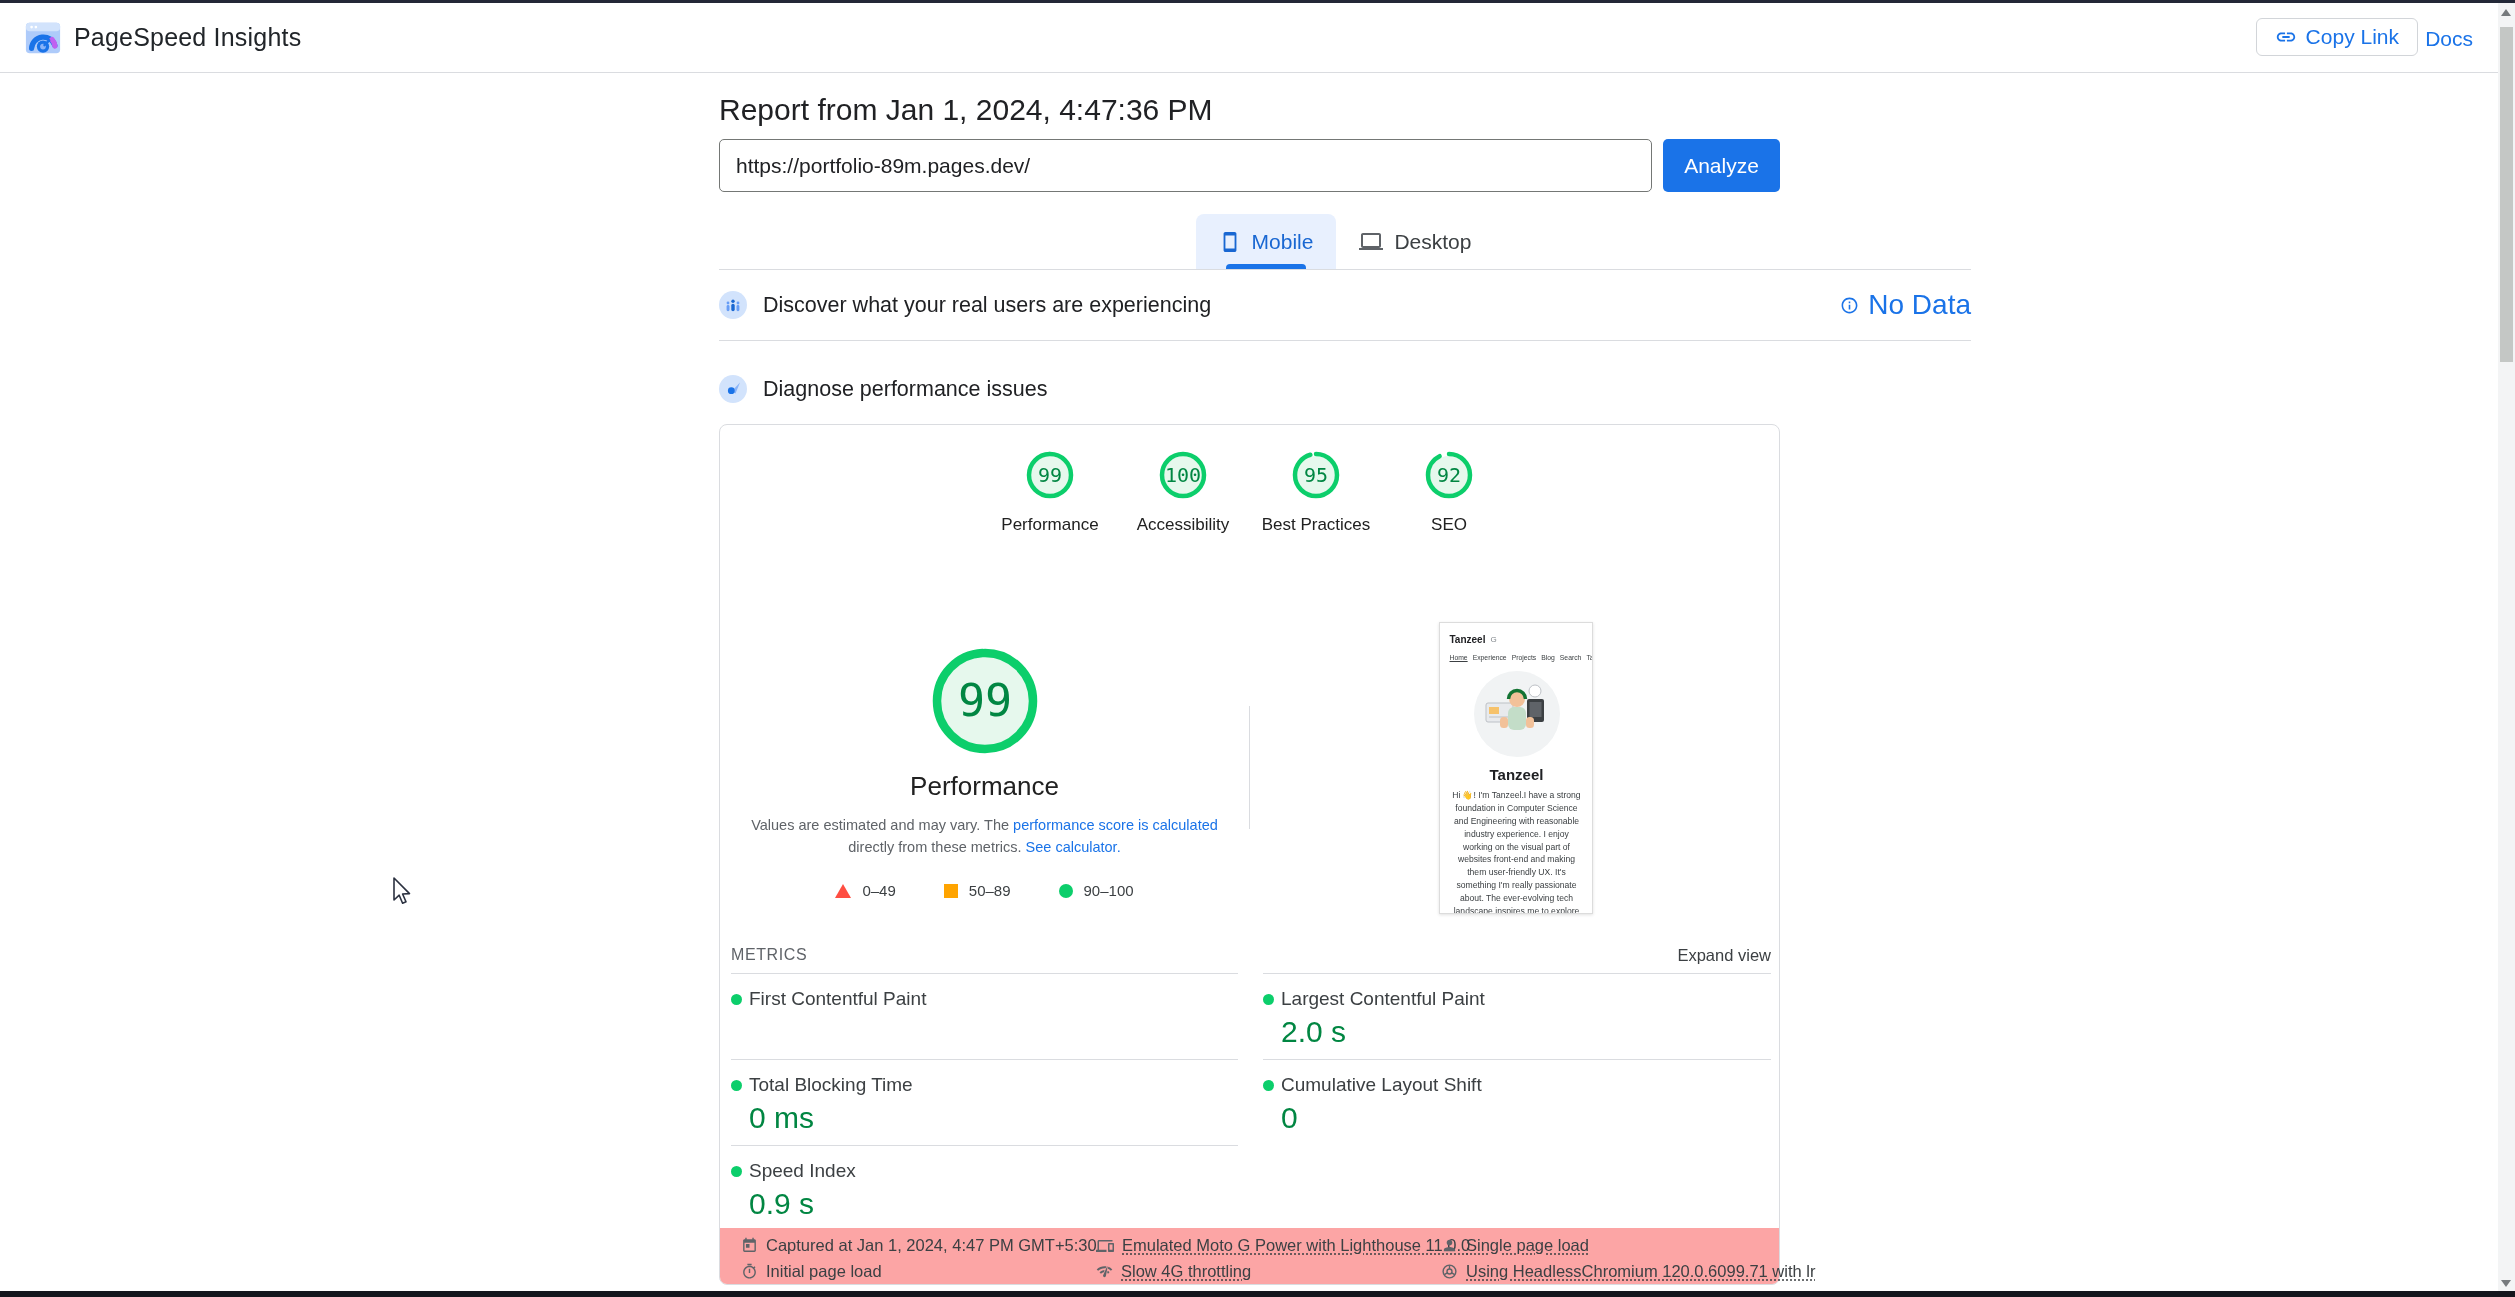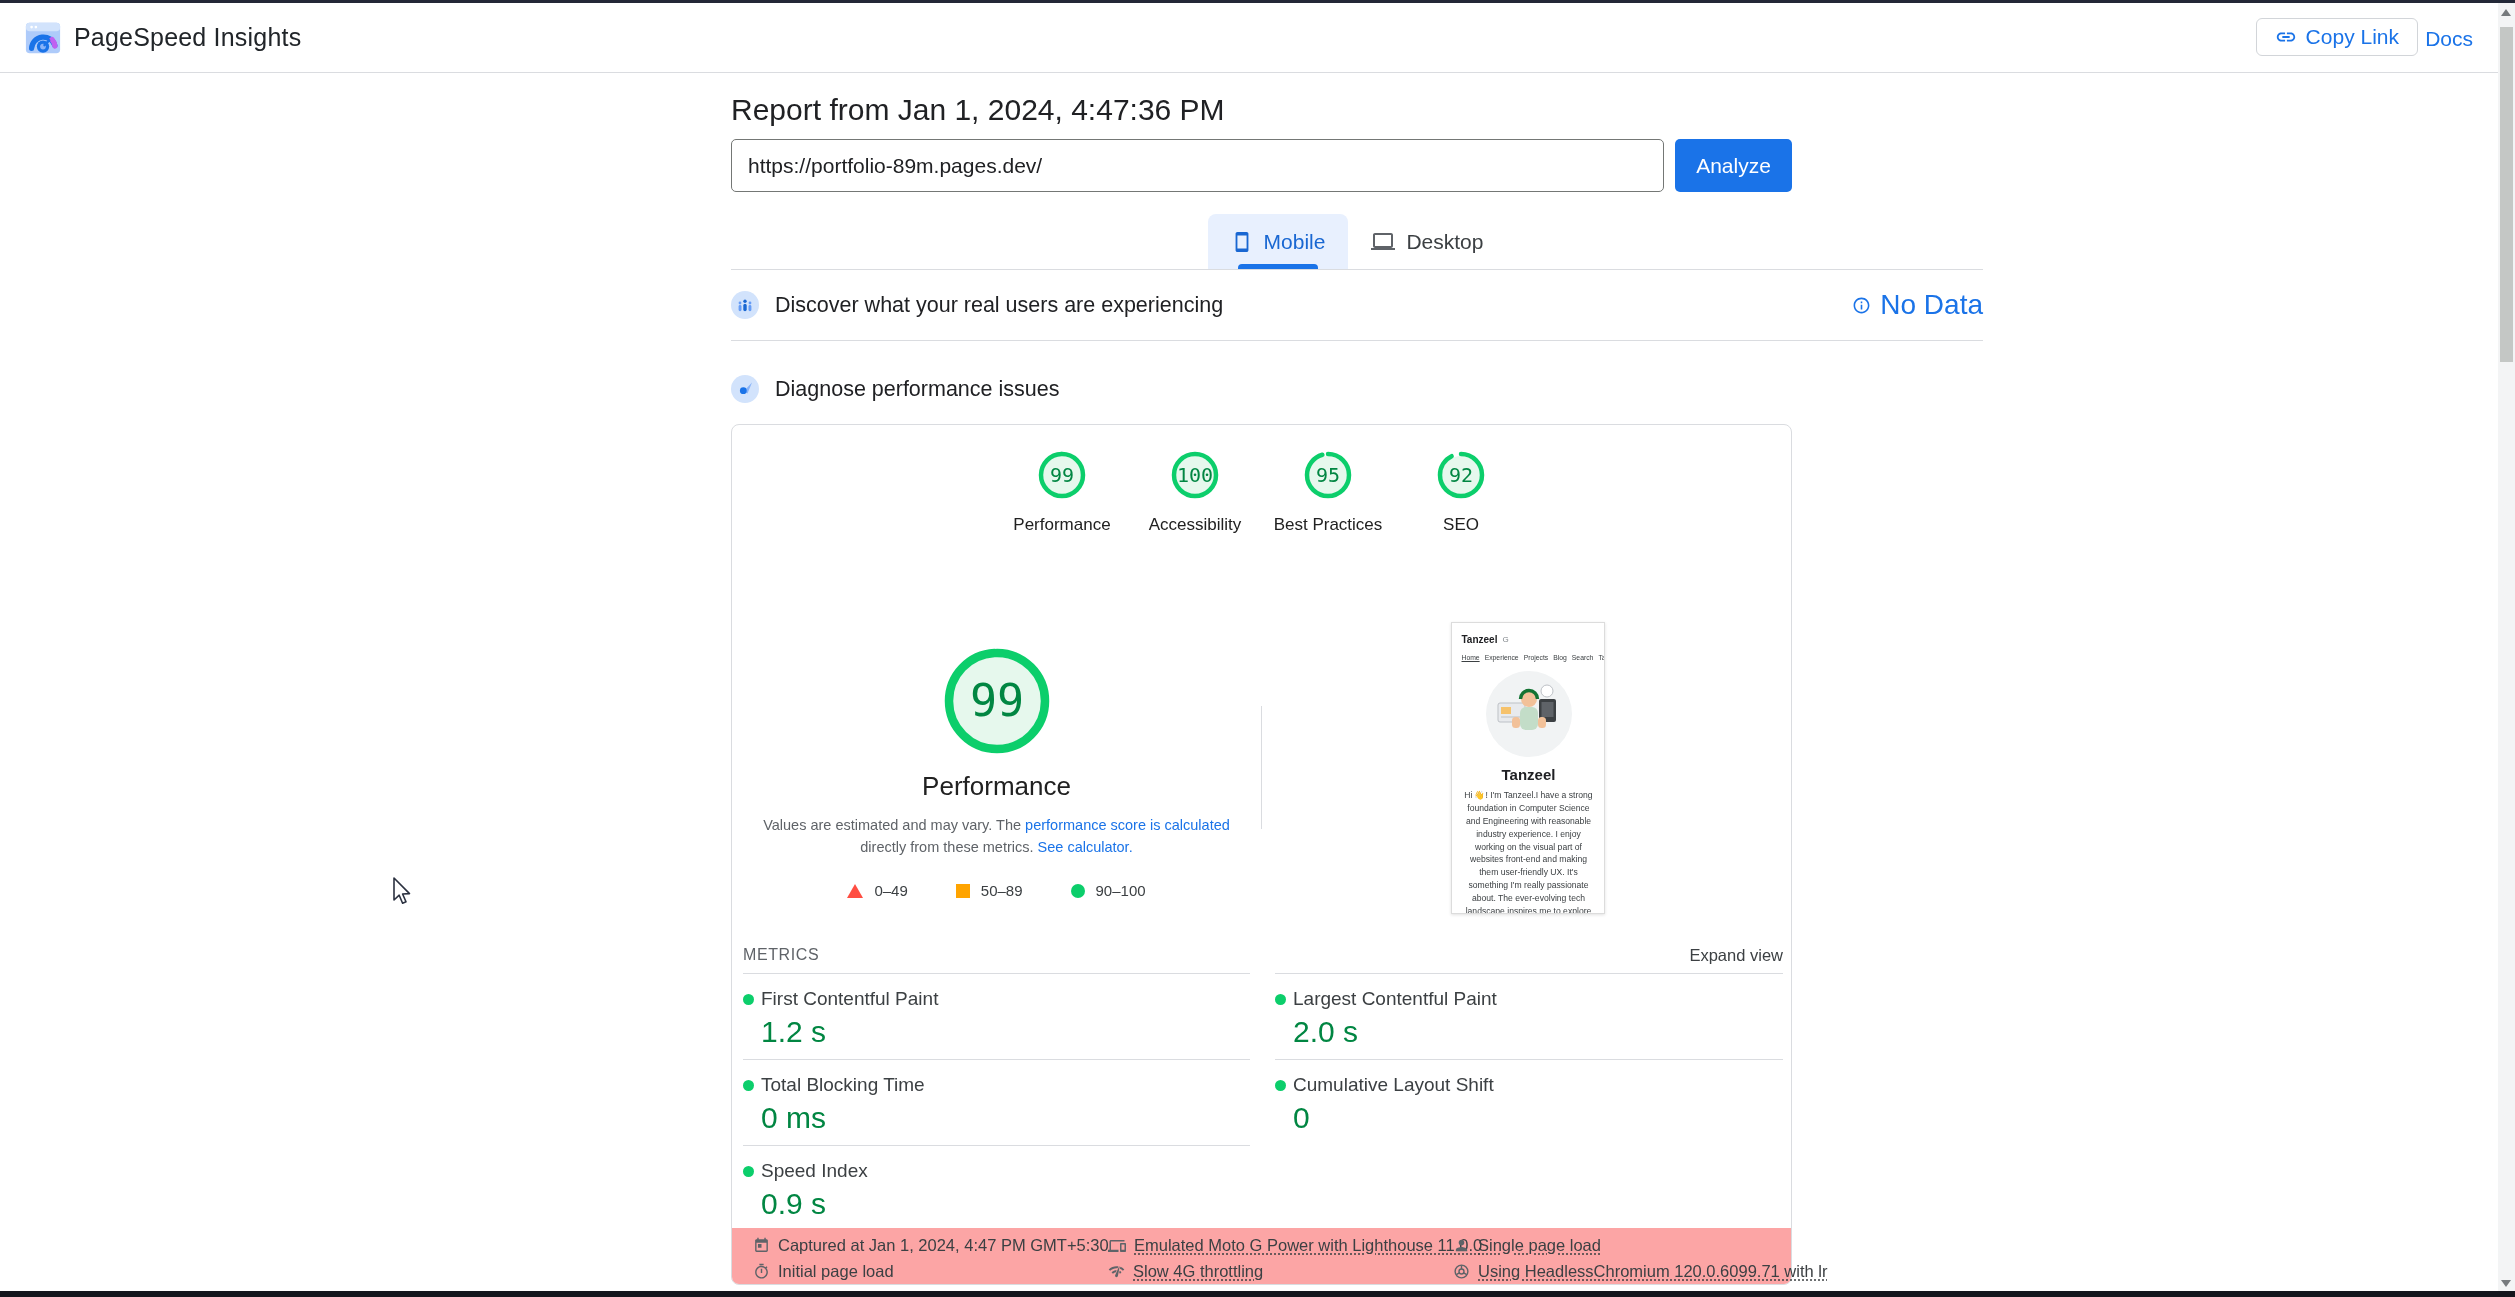--- a/index.html
+++ b/index.html
@@ -13,21 +13,21 @@
 
   
   .header { position:absolute; top:3px; left:0; width:100%; height:70px; background:#fff; border-bottom:1px solid #dadce0; z-index:20; }
   .logo { position:absolute; left:24px; top:16px; width:38px; height:38px; }
   .app-title { position:absolute; left:74px; top:20px; font-size:25px; color:#212529; letter-spacing:.2px; }
   .copy-link-btn { position:absolute; right:97px; top:15px; height:38px; padding:0 18px; display:flex; align-items:center; gap:9px;
     border:1px solid #d2d5d9; border-radius:6px; background:#fff; color:#1a73e8; font-size:21px; font-weight:500; cursor:pointer; }
   .docs-link { position:absolute; right:42px; top:24px; color:#1a73e8; font-size:21px; font-weight:500; text-decoration:none; }
 
   
-  .content { position:absolute; left:719px; top:72px; width:1252px;margin-left:12px; }
+  .content { position:absolute; left:719px; top:72px; width:1252px; }
   .report-heading { margin-top:20px; font-size:30px; font-weight:400; color:#202124; line-height:36px; }
   .url-row { margin-top:11px; display:flex; gap:11px; }
   .url-input { width:933px; height:53px; border:1px solid #747775; border-radius:5px; padding:0 16px; font-size:21px;
     color:#202124; font-family:"Liberation Sans",sans-serif; outline:none; }
   .analyze-btn { width:117px; height:53px; background:#1a73e8; color:#fff; font-size:21px; font-weight:500;
     border:none; border-radius:5px; cursor:pointer; font-family:"Liberation Sans",sans-serif; }
 
   .tabs-row { margin-top:22px; height:56px; border-bottom:1px solid #dadce0; display:flex; justify-content:center; }
   .tab { display:flex; align-items:center; gap:11px; padding:0 23px; font-size:21px; color:#3c4043; position:relative; cursor:pointer; }
   .tab.active { background:#e8f0fe; border-radius:8px 8px 0 0; color:#1967d2; font-weight:500; }
@@ -289,21 +289,20 @@
         <div class="metrics-title">METRICS</div>
         <div class="expand-view">Expand view</div>
       </div>
 
       <div class="metrics-grid">
         <div class="metric">
           <div class="metric-head">
               <div class="metric-dot"></div>
               <span>First Contentful Paint</span>
             </div>
-          <div class="metric-value">1.2 s</div>
         </div>
         <div class="metric">
           <div class="metric-head">
               <div class="metric-dot"></div>
               <span>Largest Contentful Paint</span>
             </div>
           <div class="metric-value">2.0 s</div>
         </div>
         <div class="metric">
           <div class="metric-head">

